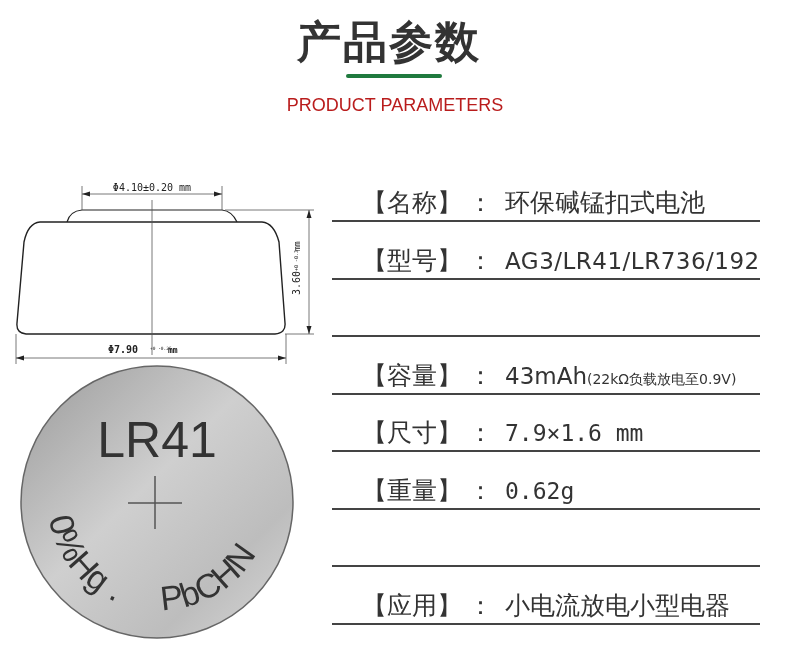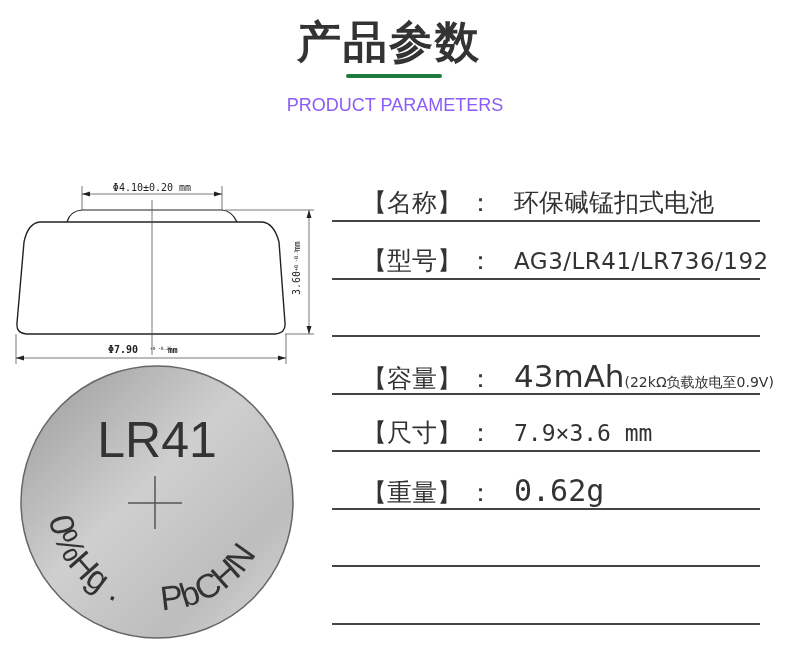--- a/index.html
+++ b/index.html
@@ -3,31 +3,31 @@
 <meta charset="utf-8">
 <style>
   html, body { margin: 0; padding: 0; background: #ffffff; }
   body { width: 790px; height: 652px; position: relative; overflow: hidden;
          font-family: "DejaVu Sans", "Liberation Sans", sans-serif; color: #333; }
   .title { position: absolute; left: 0; width: 778px; top: 14px; text-align: center;
            font-size: 44px; font-weight: bold; color: #333; letter-spacing: 2px; line-height: 56px; }
   .title-bar { position: absolute; left: 346px; top: 74px; width: 96px; height: 4px;
                background: #1f7a3e; border-radius: 2px; }
   .subtitle { position: absolute; left: 0; width: 790px; top: 95px; text-align: center;
-              font-family: "Liberation Sans", sans-serif; font-size: 18px; color: #8b5cf6; }
+              font-family: "Liberation Sans", sans-serif; font-size: 18px; color: #b91c1c; }
   .diagram { position: absolute; left: 0; top: 170px; width: 330px; height: 200px; }
   .diagram text { font-family: "DejaVu Sans Mono", monospace; fill: #222; }
   .coin { position: absolute; left: 18px; top: 362px; width: 280px; height: 282px; }
   .params { position: absolute; left: 330px; top: 180px; width: 430px; }
   .row { position: relative; height: 57.5px; }
   .row .txt { position: absolute; left: 0; top: 6px; font-size: 25px; white-space: nowrap;
               color: #333; line-height: 34px; }
   .row .key { font-family: "DejaVu Sans", sans-serif; margin-left: 32px; }
   .row .colon { margin: 0 12px 0 6px; }
-  .row .val { font-family: "DejaVu Sans", sans-serif; margin-left: 9px; }
+  .row .val { font-family: "DejaVu Sans", sans-serif; }
   .row .val.mono { font-family: "DejaVu Sans Mono", monospace; letter-spacing: 0px; }
   .row .note { font-size: 14px; }
   .row .line { position: absolute; left: 2px; right: 0; top: 40px; height: 2px; background: #444; }
 </style>
 </head>
 <body>
 
 <div class="title">产品参数</div>
 <div class="title-bar"></div>
 <div class="subtitle">PRODUCT PARAMETERS</div>
@@ -97,30 +97,31 @@
     <div class="line"></div>
   </div>
   <div class="row">
     <div class="txt"><span class="key">【型号】</span><span class="colon">：</span><span class="val" style="font-family:'DejaVu Sans', sans-serif; font-size:23px; letter-spacing:0.5px;">AG3/LR41/LR736/192</span></div>
     <div class="line"></div>
   </div>
   <div class="row">
     <div class="line"></div>
   </div>
   <div class="row">
-    <div class="txt"><span class="key">【容量】</span><span class="colon">：</span><span class="val" style="font-size:31px;">43mAh</span><span class="note">(22kΩ负载放电至0.9V)</span></div>
+    <div class="txt"><span class="key">【容量】</span><span class="colon">：</span><span class="val" style="font-size:23px;">43mAh</span><span class="note">(22kΩ负载放电至0.9V)</span></div>
     <div class="line"></div>
   </div>
   <div class="row">
-    <div class="txt"><span class="key">【尺寸】</span><span class="colon">：</span><span class="val mono" style="font-size:23px;">7.9×3.6 mm</span></div>
+    <div class="txt"><span class="key">【尺寸】</span><span class="colon">：</span><span class="val mono" style="font-size:23px;">7.9×1.6 mm</span></div>
     <div class="line"></div>
   </div>
   <div class="row">
-    <div class="txt"><span class="key">【重量】</span><span class="colon">：</span><span class="val mono" style="font-size:30px;">0.62g</span></div>
+    <div class="txt"><span class="key">【重量】</span><span class="colon">：</span><span class="val mono" style="font-size:23px;">0.62g</span></div>
     <div class="line"></div>
   </div>
   <div class="row">
     <div class="line"></div>
   </div>
   <div class="row">
+    <div class="txt"><span class="key">【应用】</span><span class="colon">：</span><span class="val">小电流放电小型电器</span></div>
     <div class="line"></div>
   </div>
 </div>
 
 </body></html>

